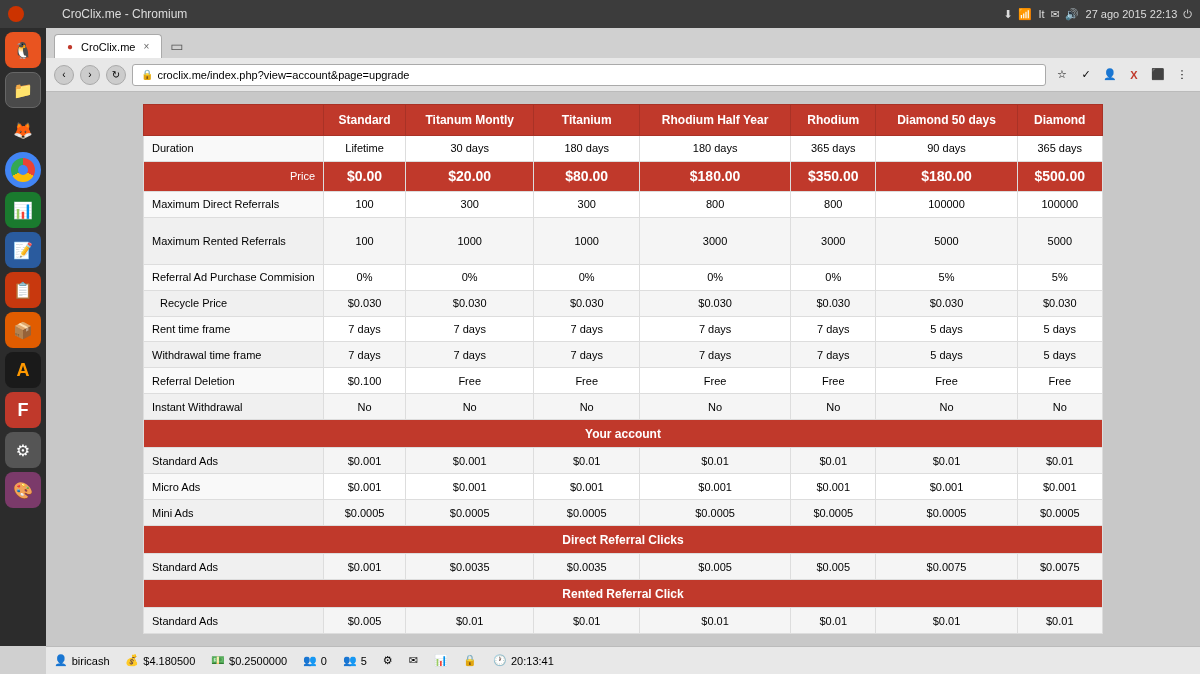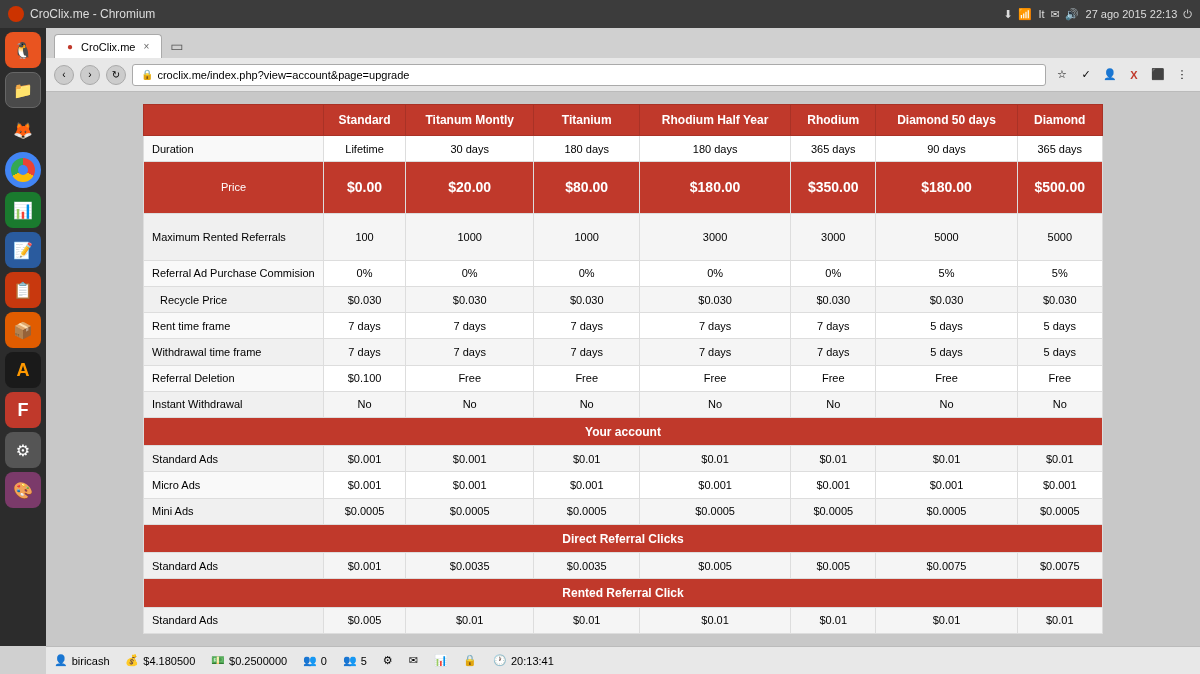--- a/index.html
+++ b/index.html
@@ -14,20 +14,21 @@
 
     
     .title-bar {
       background: #3c3c3c;
       height: 28px;
       display: flex;
       align-items: center;
       padding: 0 8px;
       color: #ddd;
       font-size: 12px;
+      gap: 32px;
     }
     .title-bar .window-icon {
       width: 16px; height: 16px;
       background: #cc3300;
       border-radius: 50%;
       margin-right: 6px;
     }
     .title-bar .title-text {
       flex: 1;
       font-size: 12px;
@@ -297,28 +298,38 @@
             <td style="text-align: left; background: rgb(249, 249, 249); padding: 6px 8px; font-size: 11px;">Duration</td>
             <td style="background: rgb(255, 255, 255); padding: 6px 8px; text-align: center; font-size: 11px;">Lifetime</td>
             <td style="background: rgb(255, 255, 255); padding: 6px 8px; text-align: center; font-size: 11px;">30 days</td>
             <td style="background: rgb(255, 255, 255); padding: 6px 8px; text-align: center; font-size: 11px;">180 days</td>
             <td style="background: rgb(255, 255, 255); padding: 6px 8px; text-align: center; font-size: 11px;">180 days</td>
             <td style="background: rgb(255, 255, 255); padding: 6px 8px; text-align: center; font-size: 11px;">365 days</td>
             <td style="background: rgb(255, 255, 255); padding: 6px 8px; text-align: center; font-size: 11px;">90 days</td>
             <td style="background: rgb(255, 255, 255); padding: 6px 8px; text-align: center; font-size: 11px;">365 days</td>
           </tr>
           <tr>
-            <td style="text-align: center; background: rgb(192, 57, 43); color: rgb(255, 255, 255); padding: 6px 8px; font-size: 11px;">Price</td>
+            <td style="text-align: right; background: rgb(192, 57, 43); color: rgb(255, 255, 255); padding: 6px 8px; font-size: 11px;">Price</td>
             <td style="background: rgb(192, 57, 43); color: rgb(255, 255, 255); font-weight: bold; font-size: 14px; padding: 6px 8px;">$0.00</td>
-            <td style="background: rgb(192, 57, 43); color: rgb(255, 255, 255); font-weight: bold; font-size: 14px; padding: 16px 8px;">$20.00</td>
+            <td style="background: rgb(192, 57, 43); color: rgb(255, 255, 255); font-weight: bold; font-size: 14px; padding: 6px 8px;">$20.00</td>
             <td style="background: rgb(192, 57, 43); color: rgb(255, 255, 255); font-weight: bold; font-size: 14px; padding: 6px 20px;">$80.00</td>
             <td style="background: rgb(192, 57, 43); color: rgb(255, 255, 255); font-weight: bold; font-size: 14px; padding: 6px 8px;">$180.00</td>
             <td style="background: rgb(192, 57, 43); color: rgb(255, 255, 255); font-weight: bold; font-size: 14px; padding: 6px 8px;">$350.00</td>
             <td style="background: rgb(192, 57, 43); color: rgb(255, 255, 255); font-weight: bold; font-size: 14px; padding: 6px 8px;">$180.00</td>
             <td style="background: rgb(192, 57, 43); color: rgb(255, 255, 255); font-weight: bold; font-size: 14px; padding: 6px 8px;">$500.00</td>
+          </tr>
+          <tr>
+            <td style="text-align: left; background: rgb(249, 249, 249); padding: 6px 8px; font-size: 11px;">Maximum Direct Referrals</td>
+            <td style="background: rgb(255, 255, 255); padding: 6px 8px; text-align: center; font-size: 11px;">100</td>
+            <td style="background: rgb(255, 255, 255); padding: 6px 8px; text-align: center; font-size: 11px;">300</td>
+            <td style="background: rgb(255, 255, 255); padding: 6px 8px; text-align: center; font-size: 11px;">300</td>
+            <td style="background: rgb(255, 255, 255); padding: 6px 8px; text-align: center; font-size: 11px;">800</td>
+            <td style="background: rgb(255, 255, 255); padding: 6px 8px; text-align: center; font-size: 11px;">800</td>
+            <td style="background: rgb(255, 255, 255); padding: 6px 8px; text-align: center; font-size: 11px;">100000</td>
+            <td style="background: rgb(255, 255, 255); padding: 6px 8px; text-align: center; font-size: 11px;">100000</td>
           </tr>
           <tr>
             <td style="text-align: left; background: rgb(240, 240, 240); padding: 16px 8px; font-size: 11px;">Maximum Rented Referrals</td>
             <td style="background: rgb(245, 245, 245); padding: 6px 8px; text-align: center; font-size: 11px;">100</td>
             <td style="background: rgb(245, 245, 245); padding: 6px 8px; text-align: center; font-size: 11px;">1000</td>
             <td style="background: rgb(245, 245, 245); padding: 6px 8px; text-align: center; font-size: 11px;">1000</td>
             <td style="background: rgb(245, 245, 245); padding: 6px 8px; text-align: center; font-size: 11px;">3000</td>
             <td style="background: rgb(245, 245, 245); padding: 6px 8px; text-align: center; font-size: 11px;">3000</td>
             <td style="background: rgb(245, 245, 245); padding: 6px 8px; text-align: center; font-size: 11px;">5000</td>
             <td style="background: rgb(245, 245, 245); padding: 6px 8px; text-align: center; font-size: 11px;">5000</td>

